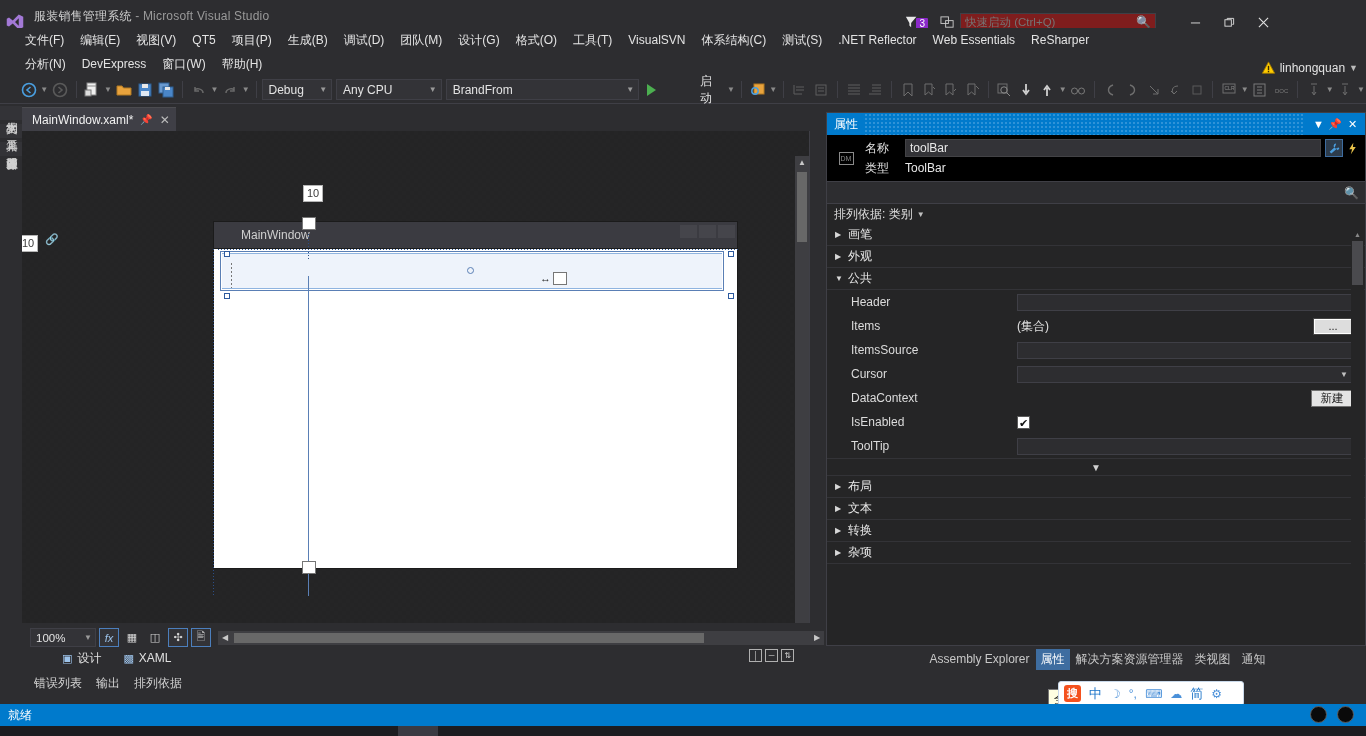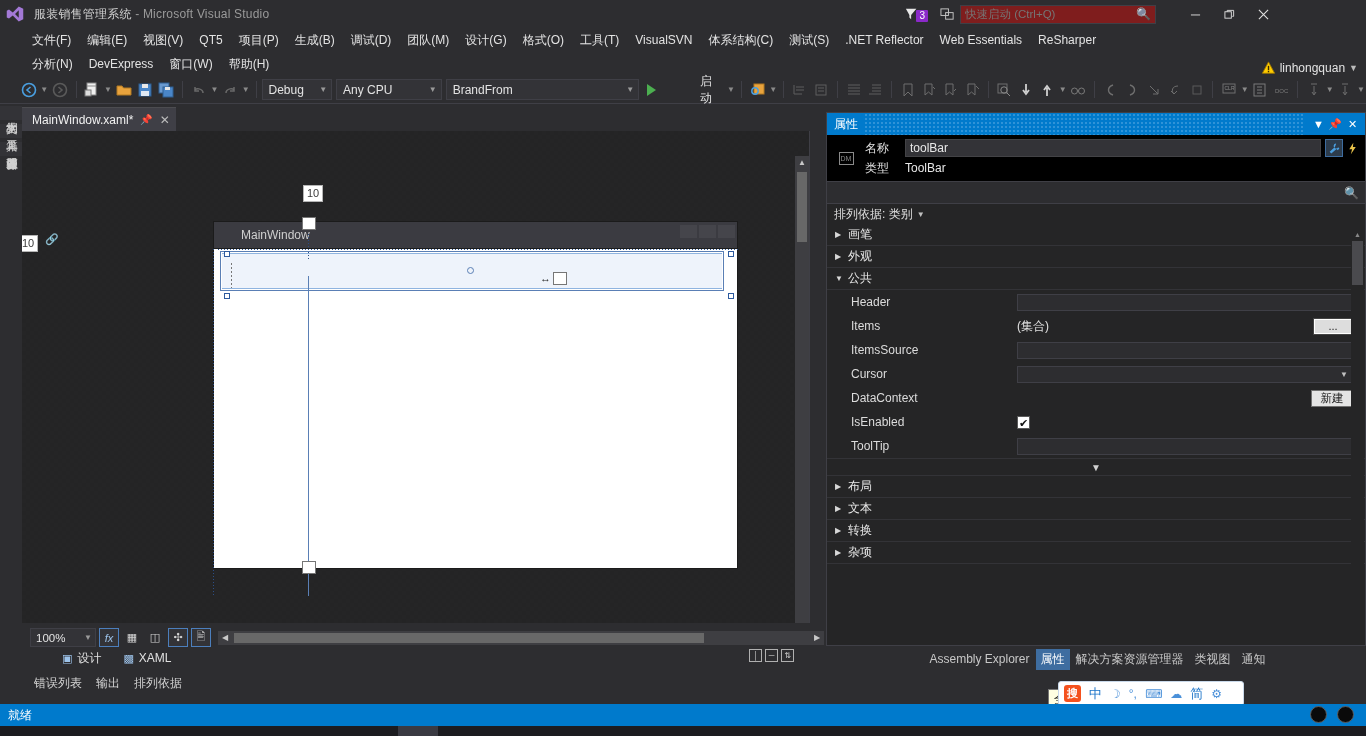--- a/index.html
+++ b/index.html
@@ -7,22 +7,22 @@
     width: 1366px; height: 736px;
     background: #1e1e1e;
     font-family: "Liberation Sans", "DejaVu Sans", sans-serif;
     overflow: hidden;
     -webkit-font-smoothing: antialiased;
   }
   #app { position: relative; width: 1366px; height: 736px; background: #2d2d30; }
 
   
   .titlebar {
-    position: absolute; top: 0; left: 0; width: 1280px; height: 28px;
-    background: #2d2d30; display: flex; align-items: center;
+    position: absolute; top: 8px; left: 0; width: 1280px; height: 28px;
+    background: #2d2d30; display: flex; 
   }
   .vs-logo { width: 30px; height: 28px; display: flex; align-items: center; justify-content: center; }
   .vs-logo svg { width: 18px; height: 18px; }
   .title-text { color: #d0d0d0; font-size: 12px; margin-left: 4px; letter-spacing: .2px; }
   .title-text .dim { color: #9a9a9a; }
   .title-right { position: absolute; right: 0; top: 0; height: 28px; display: flex; align-items: center; }
   .feedback-ico { display: flex; align-items: center; margin-right: 6px; }
   .feedback-ico svg { width: 14px; height: 14px; }
   .badge-purple {
     background: #8b29c9; color:#fff; font-size: 10px; line-height: 12px;
@@ -37,21 +37,21 @@
   .quicklaunch input {
     flex: 1; background: transparent; border: none; outline: none;
     color: #9a9a9a; font-size: 11.5px; font-family: inherit;
   }
   .quicklaunch .srch { color:#b5b5b5; font-size:12px; }
   .wbtn { width: 34px; height: 28px; display: flex; align-items: center; justify-content: center; color: #e0e0e0; }
   .wbtn svg { width: 11px; height: 11px; }
 
   
   .menubar { position: absolute; top: 28px; left: 0; width: 1366px; height: 48px; background: #2d2d30; }
-  .menurow { display: flex; align-items: center; height: 24px; padding-left: 24px; }
+  .menurow { display: flex; align-items: center; height: 24px; padding-left: 17px; }
   .menuitem { color: #e3e3e3; font-size: 12px; padding: 2px 8px; white-space: nowrap; cursor: default; }
   .acct { position: absolute; right: 8px; top: 28px; height: 24px; display: flex; align-items: center; gap: 4px; }
   .acct .warn { width: 15px; height: 14px; }
   .acct .nm { color: #e3e3e3; font-size: 12px; }
   .acct .cv { color: #bbb; font-size: 9px; }
 
   
   .toolbar {
     position: absolute; top: 76px; left: 0; width: 1366px; height: 28px;
     background: #2d2d30; display: flex; align-items: center; padding-left: 18px;

